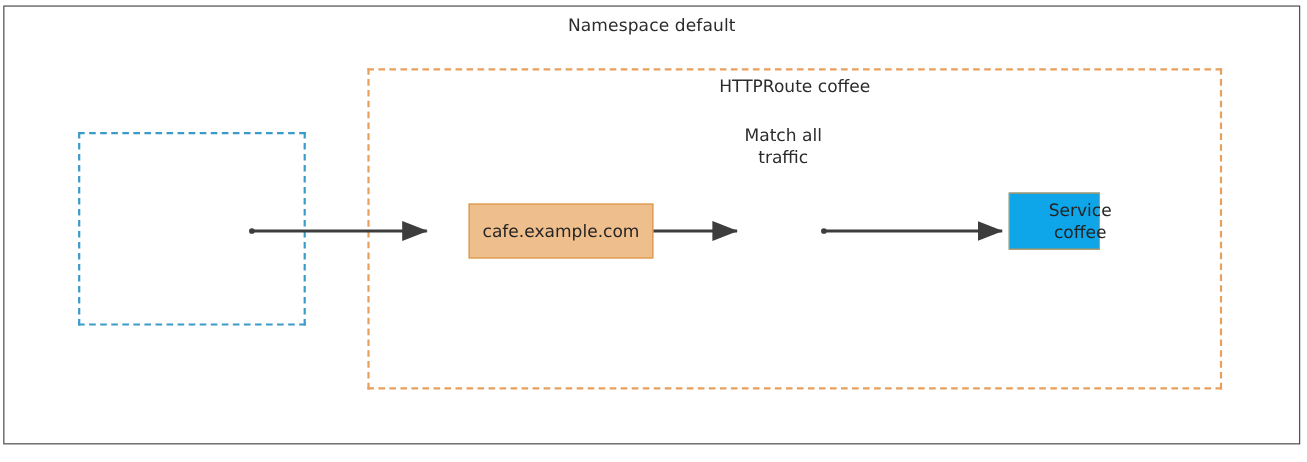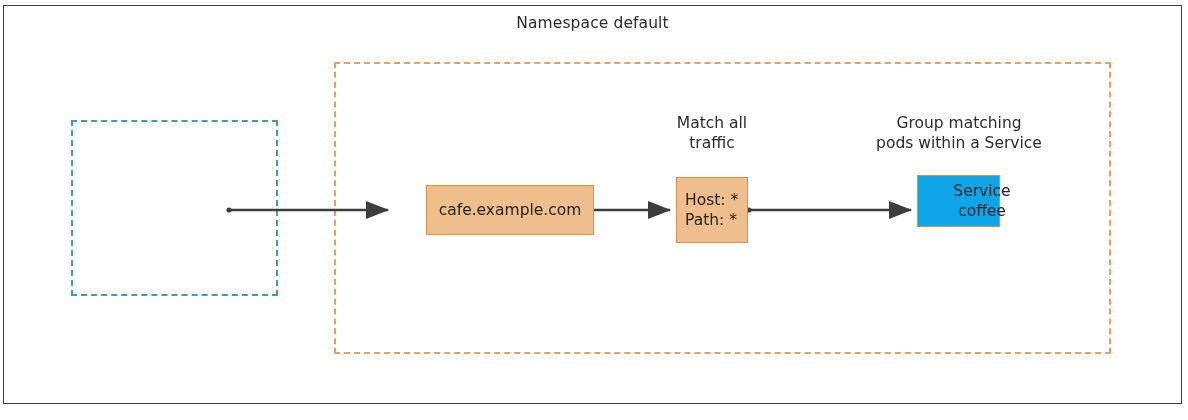--- a/index.html
+++ b/index.html
@@ -163,20 +163,21 @@
 </style>
 </head>
 <body>
 
 <div id="canvas">
 
   <div class="namespace-box"></div>
   <div class="namespace-title">Namespace default</div>
 
   <div class="httproute-box"></div>
+  <div class="httproute-title">HTTPRoute coffee</div>
 
   <div class="gateway-box"></div>
 
   <svg class="edge-layer" viewBox="0 0 1188 420" xmlns="http://www.w3.org/2000/svg">
     <defs>
       <marker id="arrowhead" markerWidth="9" markerHeight="7" refX="8.6" refY="3.5" orient="auto" markerUnits="strokeWidth">
         <polygon points="0 0, 9 3.5, 0 7" fill="#3d3d3d"></polygon>
       </marker>
     </defs>
     <g>
@@ -187,23 +188,19 @@
       <line x1="562" y1="210" x2="670" y2="210" stroke="#3d3d3d" stroke-width="2.6" marker-end="url(#arrowhead)"></line>
       <circle cx="563" cy="210" r="2.6" fill="#3d3d3d"></circle>
     </g>
     <g>
       <line x1="748" y1="210" x2="911" y2="210" stroke="#3d3d3d" stroke-width="2.6" marker-end="url(#arrowhead)"></line>
       <circle cx="749" cy="210" r="2.6" fill="#3d3d3d"></circle>
     </g>
   </svg>
 
   <div class="node node-hostname">cafe.example.com</div>
-  <div class="node node-match">Host: *
-Path: *</div>
   <div class="node node-service">Service
 coffee</div>
 
   <div class="caption caption-match">Match all
 traffic</div>
-  <div class="caption caption-service">Group matching
-pods within a Service</div>
 
 </div>
 
 </body></html>

